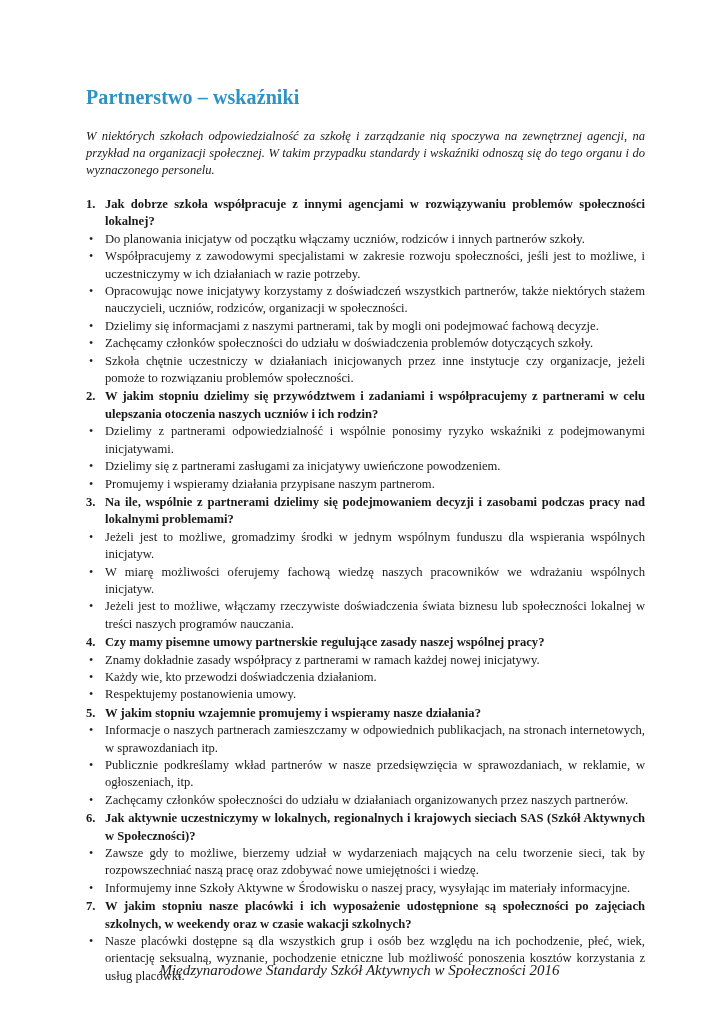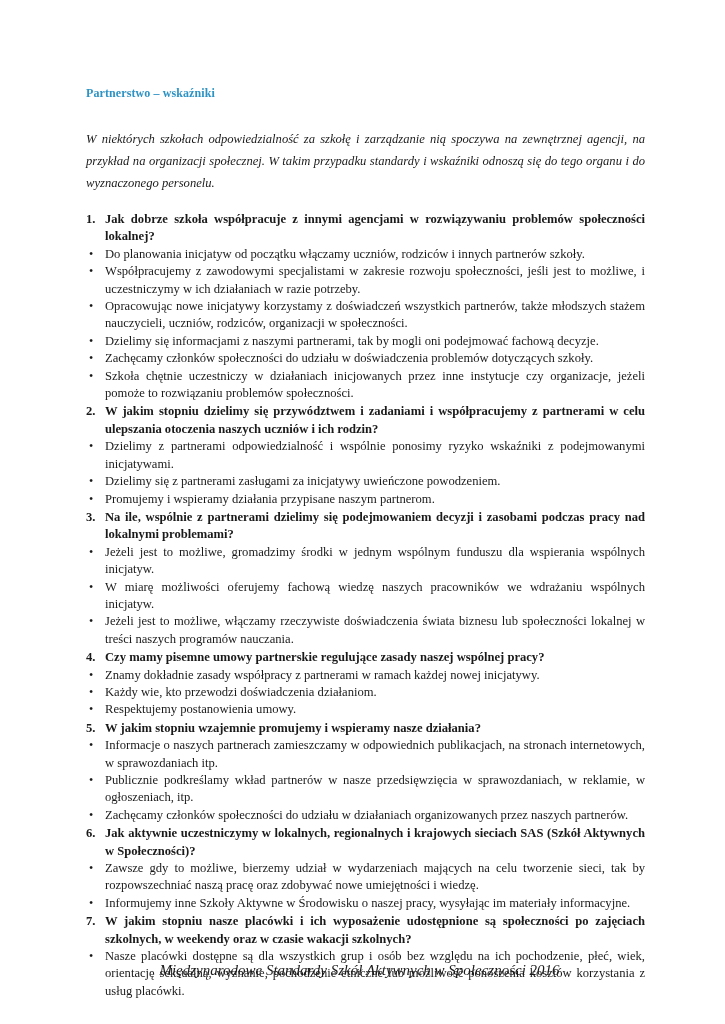--- a/index.html
+++ b/index.html
@@ -15,29 +15,29 @@
     font-family: "Liberation Serif", "DejaVu Serif", serif;
     color: #1a1a1a;
   }
   .page {
     position: absolute;
     inset: 0;
     padding: 86px 80px 0 86px;
     box-sizing: border-box;
   }
   .doc-title {
-    font-size: 12px;
+    font-size: 20px;
     font-weight: bold;
-    margin: 0 0 27px 0;
+    margin: 0 0 19px 0;
     letter-spacing: 0.1px;
   }
   .intro {
     font-style: italic;
     font-size: 12.6px;
-    line-height: 22px;
+    line-height: 17px;
     text-align: justify;
     margin: 0 0 17px 0;
   }
   .indicator-list {
     font-size: 12.6px;
     line-height: 17.4px;
   }
   .row {
     display: flex;
     align-items: flex-start;
@@ -85,21 +85,21 @@
       <div class="row bullet">
         <span class="marker">•</span>
         <span class="rowtext">Do planowania inicjatyw od początku włączamy uczniów, rodziców i innych partnerów szkoły.</span>
       </div>
       <div class="row bullet">
         <span class="marker">•</span>
         <span class="rowtext">Współpracujemy z zawodowymi specjalistami w zakresie rozwoju społeczności, jeśli jest to możliwe, i uczestniczymy w ich działaniach w razie potrzeby.</span>
       </div>
       <div class="row bullet">
         <span class="marker">•</span>
-        <span class="rowtext">Opracowując nowe inicjatywy korzystamy z doświadczeń wszystkich partnerów, także młodszych stażem nauczycieli, uczniów, rodziców, organizacji w społeczności.</span>
+        <span class="rowtext">Opracowując nowe inicjatywy korzystamy z doświadczeń wszystkich partnerów, także niektórych stażem nauczycieli, uczniów, rodziców, organizacji w społeczności.</span>
       </div>
       <div class="row bullet">
         <span class="marker">•</span>
         <span class="rowtext">Dzielimy się informacjami z naszymi partnerami, tak by mogli oni podejmować fachową decyzje.</span>
       </div>
       <div class="row bullet">
         <span class="marker">•</span>
         <span class="rowtext">Zachęcamy członków społeczności do udziału w doświadczenia problemów dotyczących szkoły.</span>
       </div>
       <div class="row bullet">

